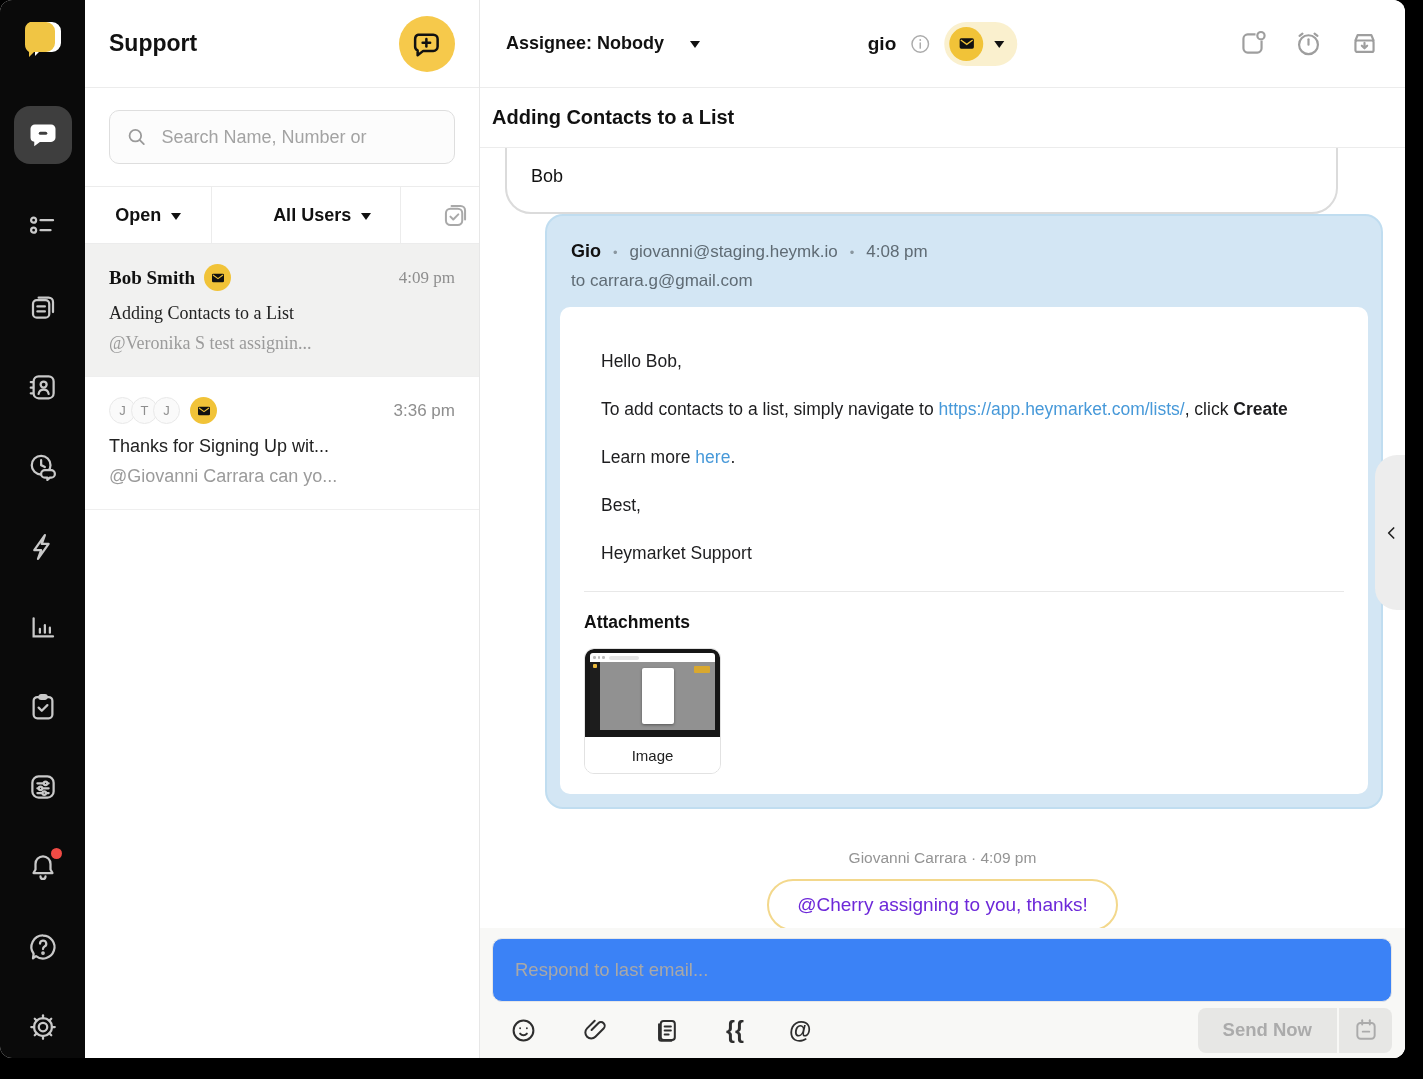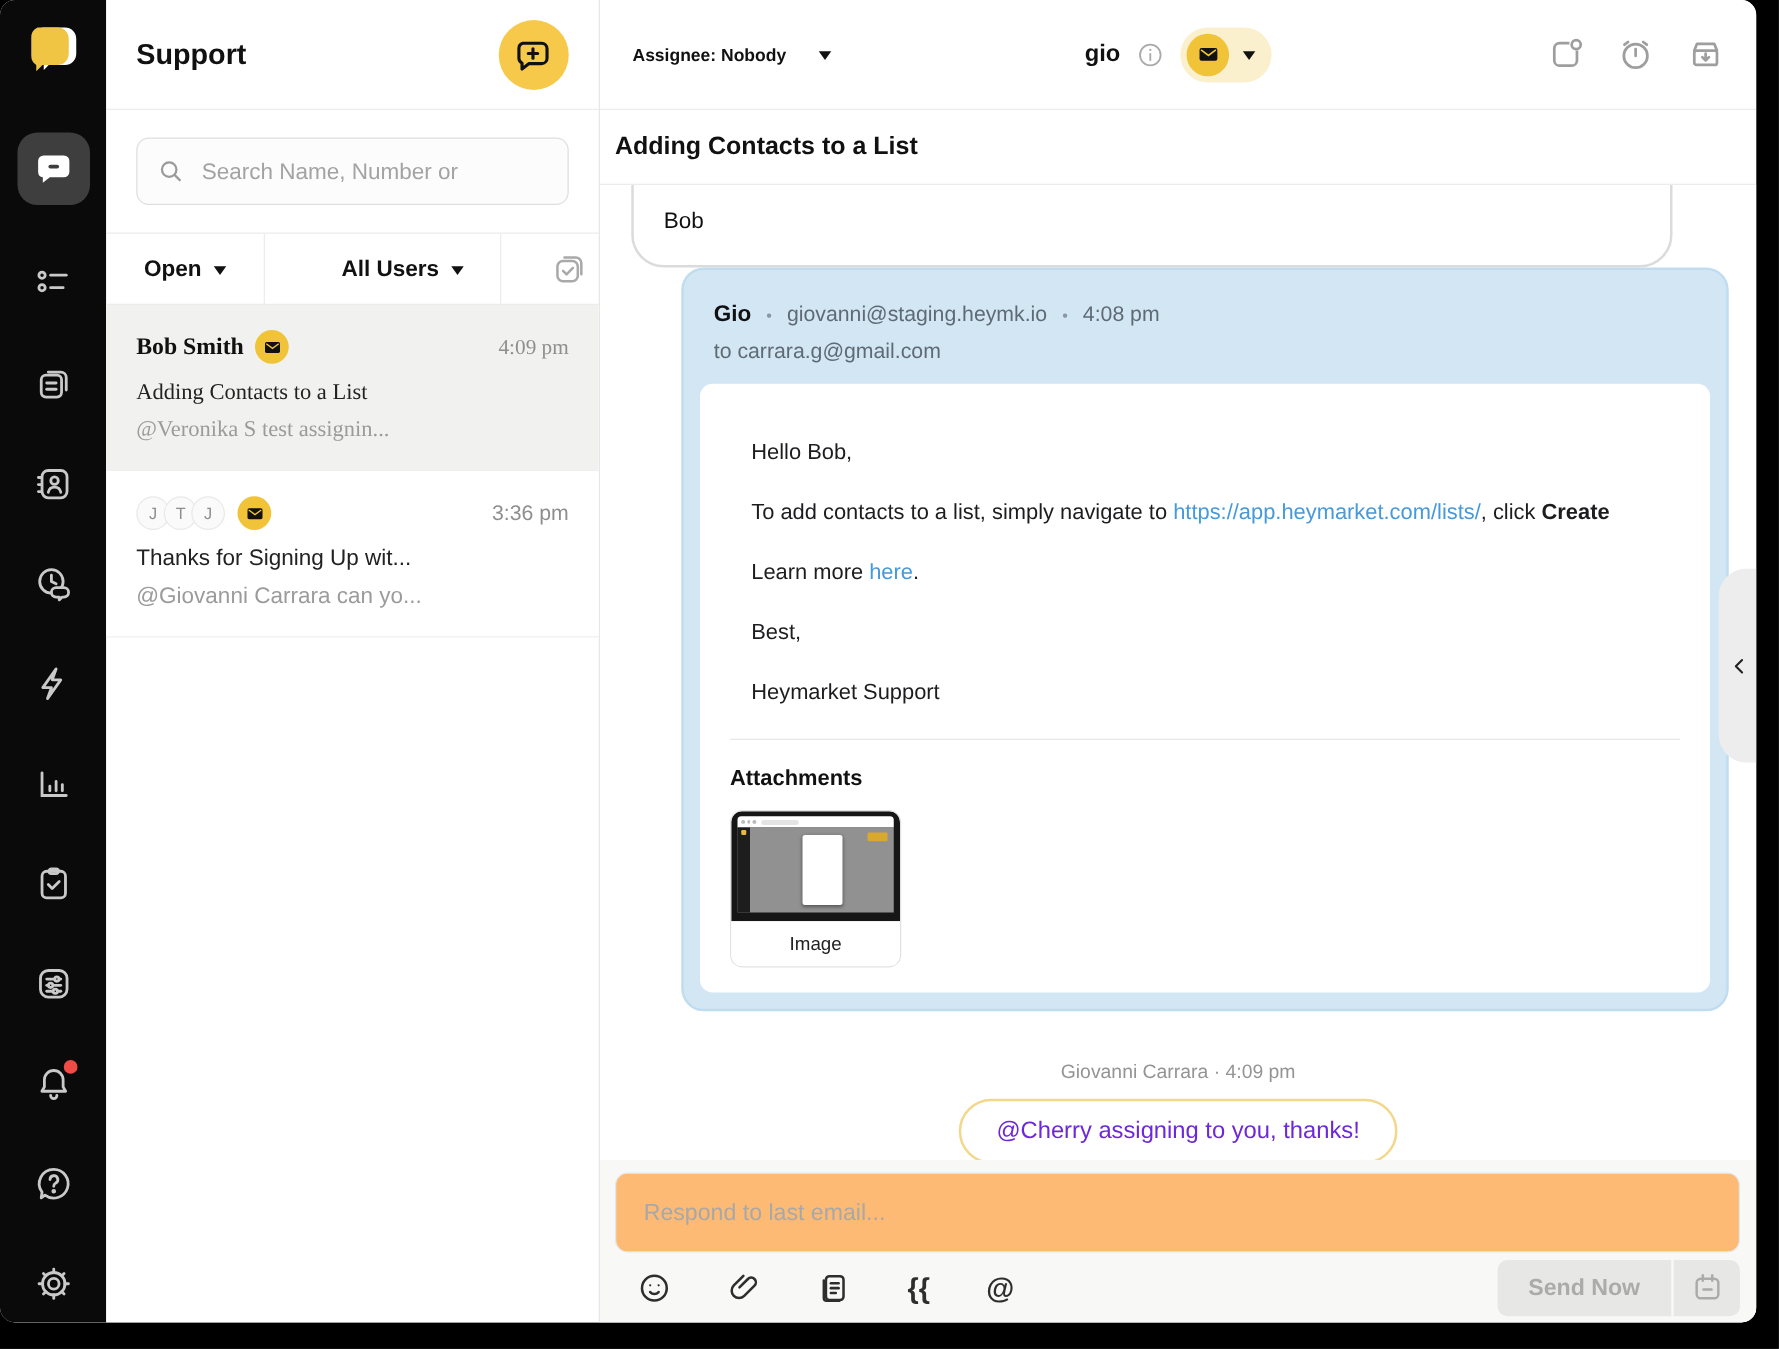--- a/index.html
+++ b/index.html
@@ -41,21 +41,21 @@
   .conv-preview{font-size:18px;color:#9b9b9b;}
   .badge{width:27px;height:27px;border-radius:50%;background:var(--badge-yellow,#f1c338);display:flex;align-items:center;justify-content:center;flex-shrink:0;}
   .avatars{display:flex;align-items:center;}
   .avatar{width:27px;height:27px;border-radius:50%;background:#fafafa;border:1px solid #e9e9e9;color:#8e8e8e;
     font-size:13px;display:flex;align-items:center;justify-content:center;margin-left:-5px;}
   .avatar:first-child{margin-left:0;}
   .avatars .badge{margin-left:10px;}
   
   .main{flex:1;min-width:0;display:flex;flex-direction:column;position:relative;background:#fff;}
   .mtoolbar{height:88px;border-bottom:1px solid #ececec;display:flex;align-items:center;padding:0 26px;position:relative;flex-shrink:0;}
-  .assignee{display:flex;align-items:center;gap:26px;font-size:14px;font-weight:bold;color:#111;cursor:pointer;}
+  .assignee{display:flex;align-items:center;gap:26px;font-size:18px;font-weight:bold;color:#111;cursor:pointer;}
   .center-group{position:absolute;left:50%;top:50%;transform:translate(-50%,-50%);display:flex;align-items:center;gap:13px;}
   .gio-name{font-size:19px;font-weight:bold;color:#111;}
   .info-icon{width:22px;height:22px;color:#ababab;cursor:pointer;display:flex;}
   .channel-pill{height:44px;border-radius:22px;background:var(--pill-yellow,#faf0ce);display:flex;align-items:center;gap:11px;padding:0 13px 0 5px;cursor:pointer;}
   .pill-circle{width:34px;height:34px;border-radius:50%;background:var(--badge-yellow,#f1c338);display:flex;align-items:center;justify-content:center;}
   .right-icons{margin-left:auto;display:flex;align-items:center;gap:27px;color:#9e9e9e;}
   .tb-btn{width:29px;height:29px;cursor:pointer;display:flex;}
   .mtitle{height:60px;border-bottom:1px solid #ececec;display:flex;align-items:center;padding:0 12px;font-size:20px;font-weight:bold;color:#111;flex-shrink:0;}
   .chat{flex:1;overflow:hidden;background:#fff;}
   .partial-bubble{margin:-30px 67px 0 25px;height:96px;border:2px solid #dbdbdb;border-radius:26px;padding:46px 0 0 24px;font-size:18px;color:#111;}
@@ -83,21 +83,21 @@
   .mini-body{flex:1;display:flex;background:#919191;}
   .mini-side{width:10px;background:#1d1d1d;padding-top:2px;display:flex;flex-direction:column;align-items:center;gap:2px;}
   .mini-logo{width:4px;height:4px;background:#e9b93c;border-radius:1px;}
   .mini-content{flex:1;position:relative;}
   .mini-modal{position:absolute;left:50%;top:50%;transform:translate(-50%,-50%);width:32px;height:56px;background:#fff;border-radius:2px;box-shadow:0 1px 3px rgba(0,0,0,.4);}
   .mini-btn{position:absolute;top:4px;right:5px;width:16px;height:7px;background:#d9a82e;border-radius:1px;}
   .attach-name{height:36px;display:flex;align-items:center;justify-content:center;font-size:15px;color:#222;background:#fff;}
   .note-bubble{width:fit-content;margin:12px auto 0;border:2px solid var(--note-border,#f3d88c);border-radius:30px;padding:13px 28px;font-size:19px;color:#6d28d9;background:#fff;}
   
   .composer{background:#f8f8f6;padding:10px 13px 0 12px;flex-shrink:0;}
-  .compose-input{height:64px;background:#fdba74;border:1px solid #e6e6e6;border-radius:10px;display:flex;align-items:center;padding:0 20px;}
+  .compose-input{height:64px;background:#3b82f6;border:1px solid #e6e6e6;border-radius:10px;display:flex;align-items:center;padding:0 20px;}
   .compose-input input{border:none;outline:none;width:100%;font-size:18.5px;color:#333;background:transparent;font-family:inherit;}
   .compose-input input::placeholder{color:#a8a8a8;}
   .compose-bar{height:56px;display:flex;align-items:center;gap:45px;padding-left:18px;}
   .c-icon{color:#2e2e2e;display:flex;align-items:center;cursor:pointer;}
   .c-icon svg{width:27px;height:27px;}
   .c-token{font-size:23px;font-weight:bold;color:#2e2e2e;cursor:pointer;line-height:1;}
   .send-group{margin-left:auto;display:flex;gap:2px;}
   .send-btn{height:45px;padding:0 25px;background:#e7e7e5;color:#ababab;font-size:18.5px;font-weight:bold;border:none;border-radius:8px 0 0 8px;cursor:pointer;font-family:inherit;}
   .sched-btn{width:53px;height:45px;background:#e7e7e5;border:none;border-radius:0 8px 8px 0;display:flex;align-items:center;justify-content:center;color:#ababab;cursor:pointer;}
   .collapse-tab{position:absolute;right:0;top:455px;width:30px;height:155px;background:#ededed;border-radius:22px 0 0 22px;

